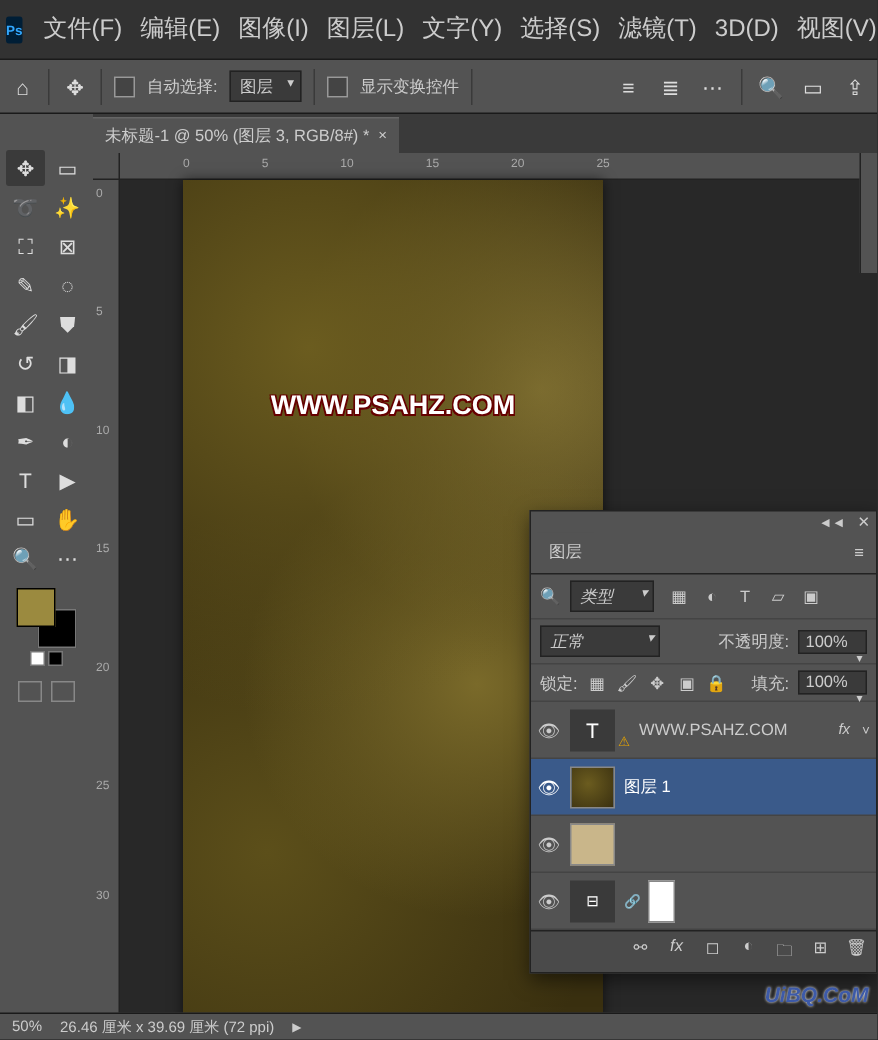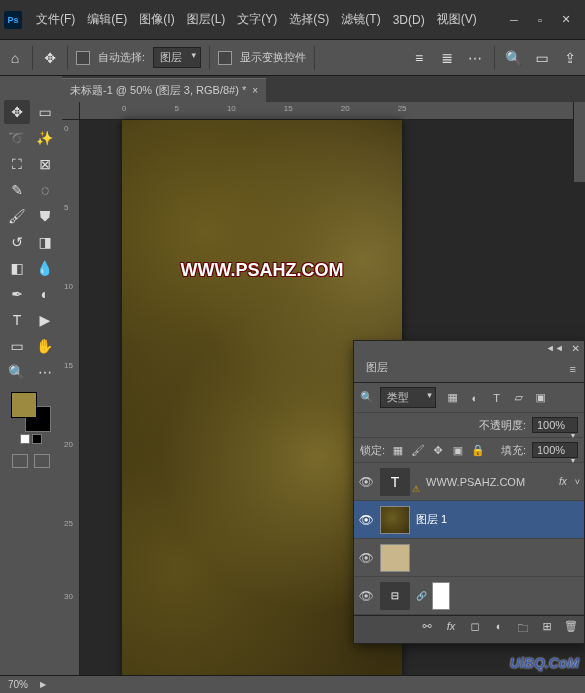--- a/index.html
+++ b/index.html
@@ -1,19 +1,19 @@
 <!DOCTYPE html>
 <html><head>
 <meta charset="utf-8">
 <style>
 * { margin: 0; padding: 0; box-sizing: border-box; font-family: "Microsoft YaHei", sans-serif; }
 body { width: 585px; height: 693px; background: #323232; color: #ccc; overflow: hidden; position: relative; }
 .titlebar { height: 40px; background: #323232; display: flex; align-items: center; padding: 0 4px; border-bottom: 1px solid #1a1a1a; }
 .ps-logo { width: 18px; height: 18px; background: #001e36; color: #31a8ff; font-size: 9px; font-weight: bold; display: flex; align-items: center; justify-content: center; border-radius: 2px; margin-right: 8px; }
-.menu-item { font-size: 12px; padding: 4px 6px; cursor: pointer; white-space: nowrap; }
+.menu-item { font-size: 16px; padding: 4px 6px; cursor: pointer; white-space: nowrap; }
 .win-controls { margin-left: auto; display: flex; gap: 12px; padding-right: 8px; }
 .win-btn { width: 14px; height: 14px; display: flex; align-items: center; justify-content: center; font-size: 11px; cursor: pointer; }
 
 .options-bar { height: 36px; background: #535353; display: flex; align-items: center; padding: 0 6px; gap: 8px; border-bottom: 1px solid #1a1a1a; }
 .opt-icon { width: 18px; height: 18px; display: flex; align-items: center; justify-content: center; font-size: 14px; color: #ddd; }
 .opt-sep { width: 1px; height: 24px; background: #3a3a3a; }
 .opt-check { width: 14px; height: 14px; border: 1px solid #999; background: #444; }
 .opt-label { font-size: 11px; }
 .opt-select { background: #3a3a3a; border: 1px solid #222; padding: 2px 18px 2px 6px; font-size: 11px; color: #ccc; position: relative; }
 .opt-select::after { content: "▾"; position: absolute; right: 4px; font-size: 9px; }
@@ -45,21 +45,21 @@
 .canvas-text { position: absolute; top: 140px; left: 50%; transform: translateX(-50%); color: #fff; font-weight: bold; font-size: 18px; text-shadow: 1px 1px 0 #600, -1px -1px 0 #600, 1px -1px 0 #600, -1px 1px 0 #600; font-family: Arial, sans-serif; white-space: nowrap; }
 .side-collapsed { position: absolute; right: 0; top: 0; width: 12px; height: 80px; background: #535353; border-left: 1px solid #222; }
 
 .layers-panel { position: absolute; right: 0; top: 340px; width: 232px; background: #535353; border: 1px solid #222; box-shadow: 0 4px 12px rgba(0,0,0,.5); font-size: 11px; }
 .panel-top { height: 14px; display: flex; justify-content: flex-end; padding: 0 4px; gap: 8px; align-items: center; }
 .panel-tabs { display: flex; align-items: center; border-bottom: 1px solid #222; padding: 0 4px; }
 .panel-tab { padding: 5px 8px; background: #535353; border-bottom: 2px solid transparent; }
 .panel-tab.active { }
 .panel-menu { margin-left: auto; padding: 4px; cursor: pointer; }
 .panel-row { display: flex; align-items: center; padding: 4px 6px; gap: 6px; border-bottom: 1px solid #444; }
-.panel-row .sel { background: #3a3a3a; border: 1px solid #222; padding: 2px 16px 2px 6px; position: relative; min-width: 56px; }
+.panel-row .sel { background: #3a3a3a; border: 1px solid #222; padding: 2px 16px 2px 6px; position: relative; min-width: 56px; font-style: italic; }
 .panel-row .sel::after { content: "▾"; position: absolute; right: 3px; font-size: 9px; }
 .filter-icons { display: flex; gap: 8px; margin-left: 4px; }
 .filter-icons span { width: 14px; height: 14px; display: flex; align-items: center; justify-content: center; font-size: 11px; }
 .lock-row span.icon { width: 14px; display: flex; justify-content: center; font-size: 11px; }
 .pct { background: #3a3a3a; border: 1px solid #222; padding: 1px 14px 1px 4px; position: relative; width: 46px; text-align: right; }
 .pct::after { content: "▾"; position: absolute; right: 2px; font-size: 8px; }
 
 .layer-list { max-height: 180px; overflow: hidden; }
 .layer { display: flex; align-items: center; height: 38px; border-bottom: 1px solid #444; padding: 0 4px; gap: 6px; }
 .layer.selected { background: #3a5a8a; color: #fff; }
@@ -213,20 +213,21 @@
     <div class="sel">类型</div>
     <div class="filter-icons">
       <span>▦</span>
       <span>◐</span>
       <span>T</span>
       <span>▱</span>
       <span>▣</span>
     </div>
   </div>
   <div class="panel-row">
+    <div class="sel" style="min-width:80px">正常</div>
     <span style="margin-left:auto">不透明度:</span>
     <div class="pct">100%</div>
   </div>
   <div class="panel-row lock-row">
     <span>锁定:</span>
     <span class="icon">▦</span>
     <span class="icon">🖌</span>
     <span class="icon">✥</span>
     <span class="icon">▣</span>
     <span class="icon">🔒</span>
@@ -265,17 +266,18 @@
     <span><i>fx</i></span>
     <span>◻</span>
     <span>◐</span>
     <span>🗀</span>
     <span>⊞</span>
     <span>🗑</span>
   </div>
 </div>
 
 <div class="statusbar">
-  <span>70%</span>
+  <span>50%</span>
+  <span>26.46 厘米 x 39.69 厘米 (72 ppi)</span>
   <span style="font-size:8px">▶</span>
 </div>
 
 <div class="watermark">UiBQ.CoM</div>
 
 </body></html>

